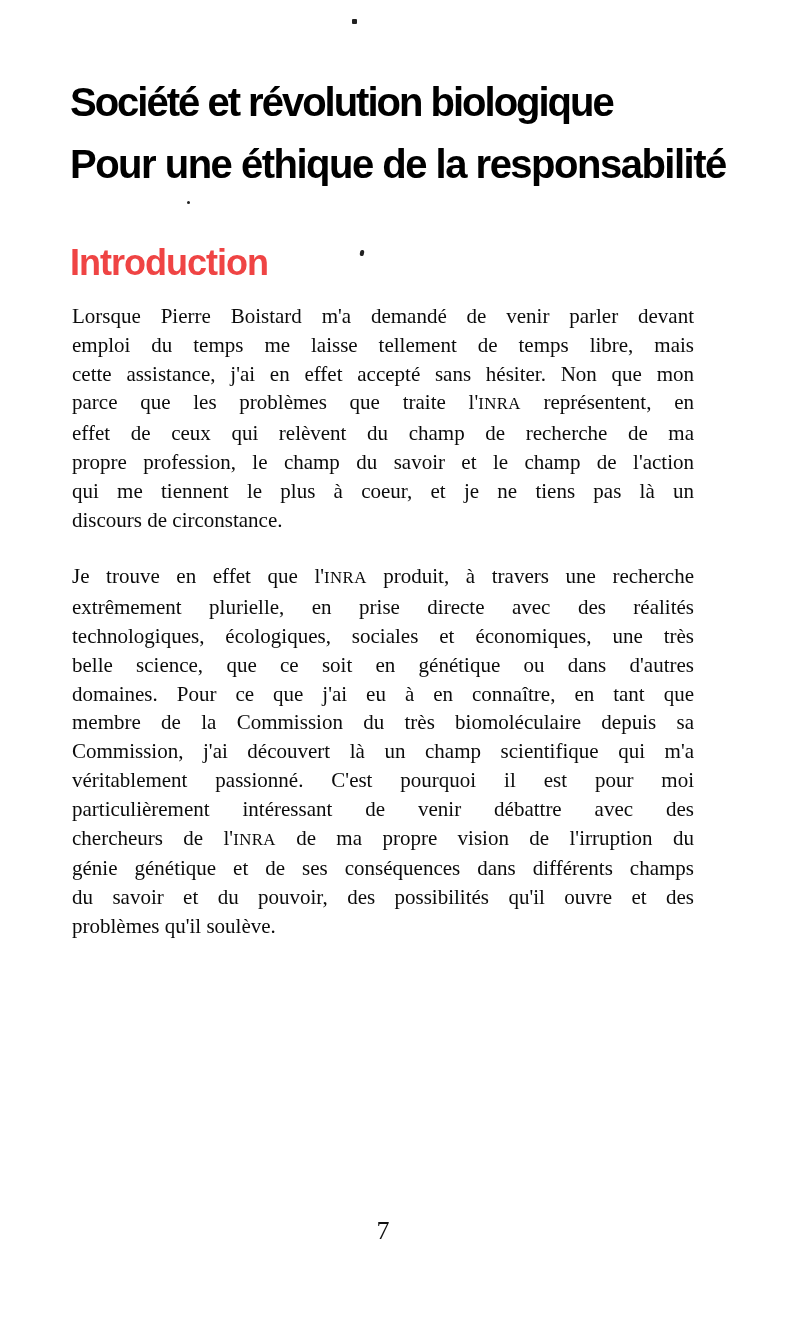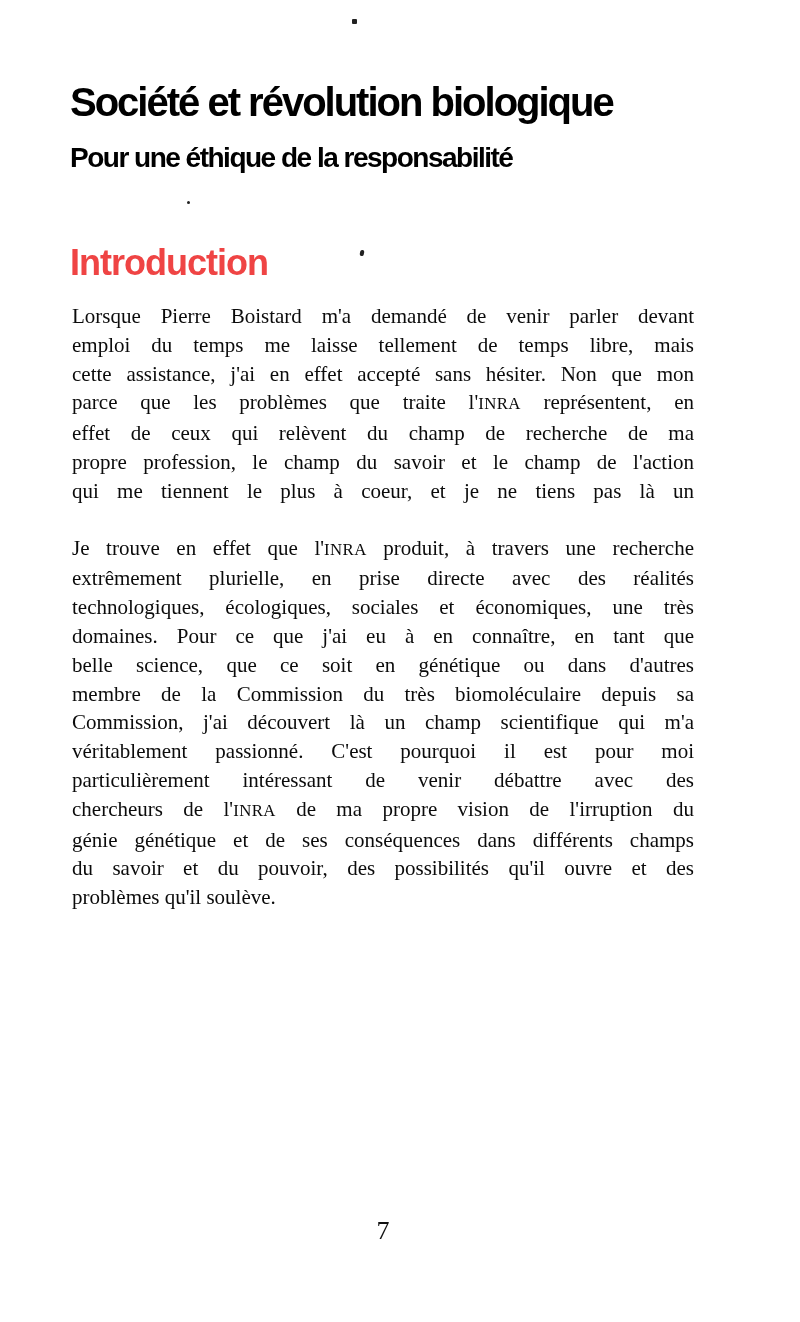--- a/index.html
+++ b/index.html
@@ -23,21 +23,21 @@
     font-size: 40px;
     letter-spacing: -2px;
     color: #000;
     white-space: nowrap;
   }
   .book-subtitle {
     position: absolute; left: 70px; top: 142px;
     margin: 0;
     font-family: "Liberation Sans", sans-serif;
     font-weight: bold;
-    font-size: 28px;
+    font-size: 40px;
     letter-spacing: -1.5px;
     color: #000;
     white-space: nowrap;
   }
   .section-heading {
     position: absolute; left: 70px; top: 242px;
     margin: 0;
     font-family: "Liberation Sans", sans-serif;
     font-weight: bold;
     font-size: 36px;
@@ -95,27 +95,28 @@
 
   <div class="body-text" id="body-text">
       <div class="para">
         <div class="line">Lorsque Pierre Boistard m'a demandé de venir parler devant</div>
         <div class="line">emploi du temps me laisse tellement de temps libre, mais</div>
         <div class="line">cette assistance, j'ai en effet accepté sans hésiter. Non que mon</div>
         <div class="line">parce que les problèmes que traite l'<span class="sc">INRA</span> représentent, en</div>
         <div class="line">effet de ceux qui relèvent du champ de recherche de ma</div>
         <div class="line">propre profession, le champ du savoir et le champ de l'action</div>
         <div class="line">qui me tiennent le plus à coeur, et je ne tiens pas là un</div>
+        <div class="line last">discours de circonstance.</div>
       </div>
       <div class="para">
         <div class="line">Je trouve en effet que l'<span class="sc">INRA</span> produit, à travers une recherche</div>
         <div class="line">extrêmement plurielle, en prise directe avec des réalités</div>
         <div class="line">technologiques, écologiques, sociales et économiques, une très</div>
+        <div class="line">belle science, que ce soit en génétique ou dans d'autres</div>
         <div class="line">domaines. Pour ce que j'ai eu à en connaître, en tant que</div>
-        <div class="line">belle science, que ce soit en génétique ou dans d'autres</div>
         <div class="line">membre de la Commission du très biomoléculaire depuis sa</div>
         <div class="line">Commission, j'ai découvert là un champ scientifique qui m'a</div>
         <div class="line">véritablement passionné. C'est pourquoi il est pour moi</div>
         <div class="line">particulièrement intéressant de venir débattre avec des</div>
         <div class="line">chercheurs de l'<span class="sc">INRA</span> de ma propre vision de l'irruption du</div>
         <div class="line">génie génétique et de ses conséquences dans différents champs</div>
         <div class="line">du savoir et du pouvoir, des possibilités qu'il ouvre et des</div>
         <div class="line last">problèmes qu'il soulève.</div>
       </div>
     </div>

